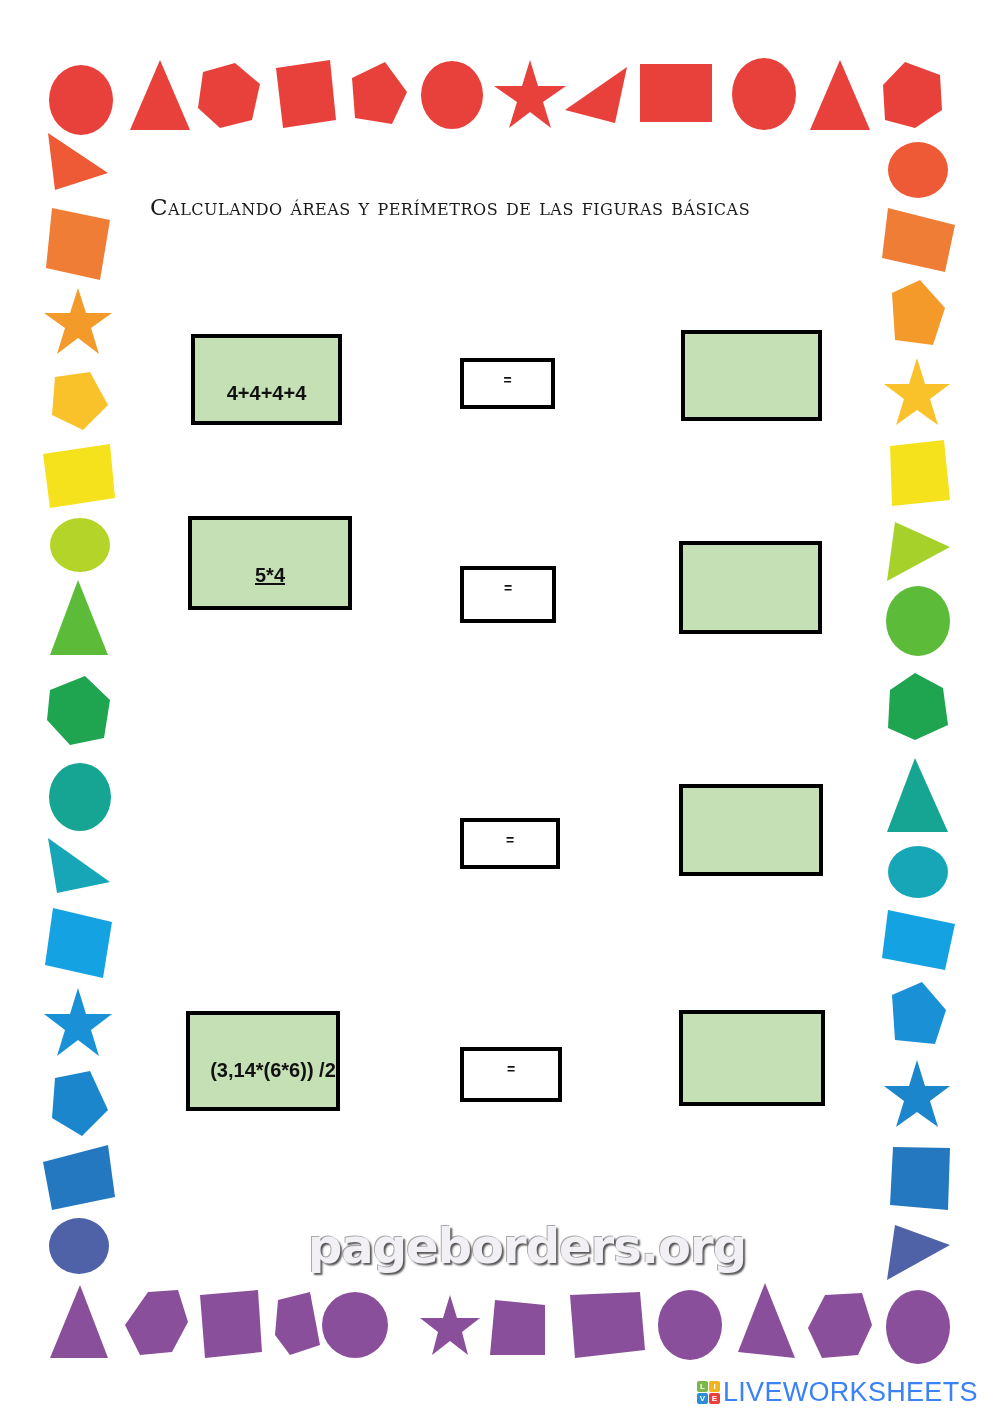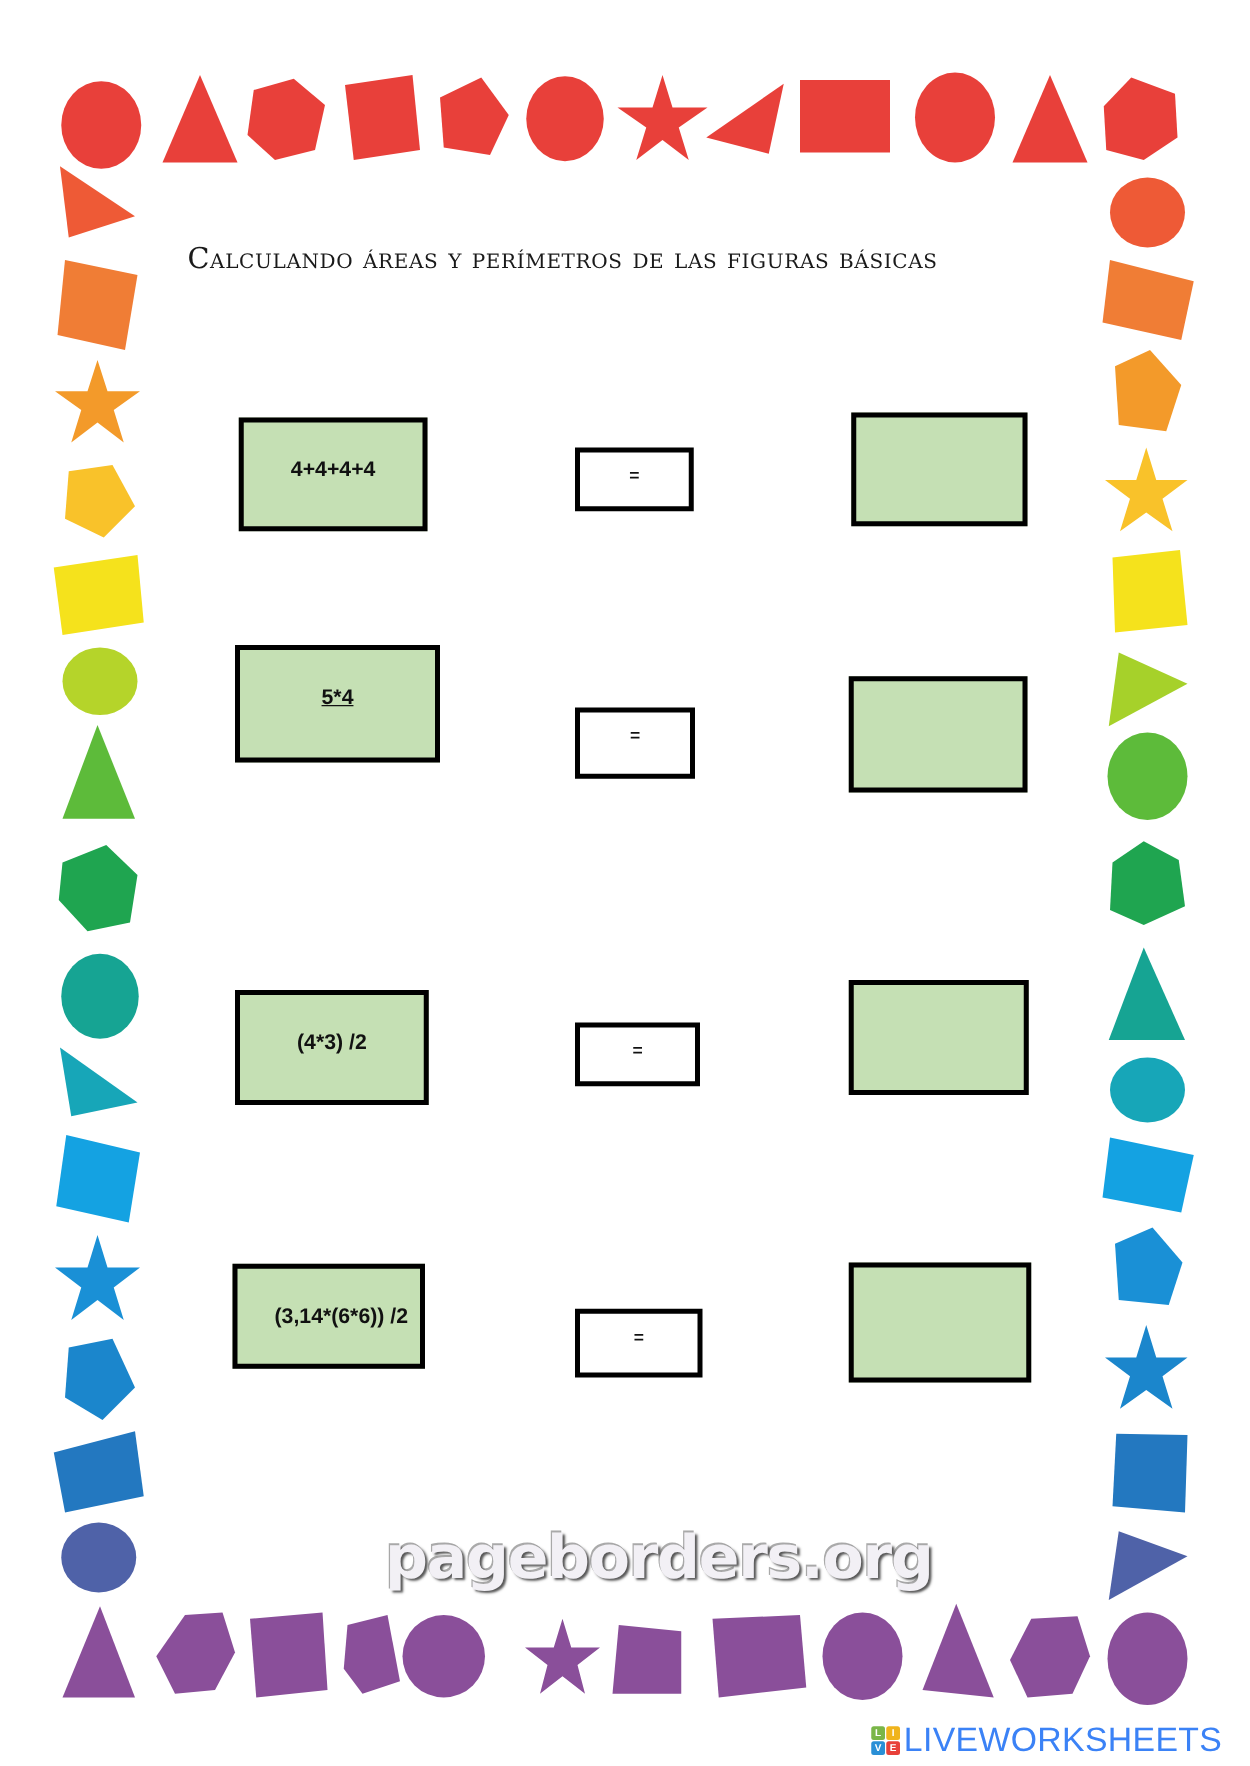--- a/index.html
+++ b/index.html
@@ -14,21 +14,21 @@
     font-family: "DejaVu Serif", serif; font-variant: small-caps; font-size: 23px;
     color: #1a1a1a; letter-spacing: 0.5px; white-space: nowrap;
   }
   .box {
     position: absolute; box-sizing: border-box; border: 4px solid #000;
     display: flex; align-items: flex-start; justify-content: center;
     font-family: "Liberation Sans", sans-serif; font-weight: bold; color: #111;
   }
   .box.green { background: #c5e0b4; }
   .box.white { background: #ffffff; }
-  .box .txt { margin-top: 28px; font-size: 17px; }
+  .box .txt { margin-top: 44px; font-size: 20px; }
   .box.white .txt { margin-top: 10px; font-size: 14px; font-weight: bold; }
   .watermark {
     position: absolute; left: 308px; top: 1218px;
     font-family: "DejaVu Sans", sans-serif; font-weight: bold; font-size: 48px;
     color: #f2f0f5; text-shadow: 2px 2px 2px #555, -1px -1px 0 #aaa;
     letter-spacing: -1px;
   }
   .lw { position: absolute; left: 697px; top: 1377px; display: flex; align-items: center; }
   .lw .logo { display: grid; grid-template-columns: 11px 11px; grid-template-rows: 11px 11px; gap: 1px; margin-right: 3px; }
   .lw .logo span { display: flex; align-items: center; justify-content: center; font-size: 8px; font-weight: bold; color: #fff; border-radius: 2px; }
@@ -121,31 +121,28 @@
   <div class="box green" style="left:188px;top:516px;width:164px;height:94px;text-decoration:underline;">
     <span class="txt">5*4</span>
   </div>
   <div class="box white" style="left:460px;top:566px;width:96px;height:57px;">
     <span class="txt">=</span>
   </div>
   <div class="box green" style="left:679px;top:541px;width:143px;height:93px;">
     <span class="txt"></span>
   </div>
 
-  <div class="box green" style="left:188px;top:792px;width:155px;height:92px;">
-    <span class="txt">(4*3) /2</span>
-  </div>
   <div class="box white" style="left:460px;top:818px;width:100px;height:51px;">
     <span class="txt">=</span>
   </div>
   <div class="box green" style="left:679px;top:784px;width:144px;height:92px;">
     <span class="txt"></span>
   </div>
 
-  <div class="box green" style="left:186px;top:1011px;width:154px;height:84px;padding-left:20px;">
+  <div class="box green" style="left:186px;top:1011px;width:154px;height:100px;padding-left:20px;">
     <span class="txt">(3,14*(6*6)) /2</span>
   </div>
   <div class="box white" style="left:460px;top:1047px;width:102px;height:55px;">
     <span class="txt">=</span>
   </div>
   <div class="box green" style="left:679px;top:1010px;width:146px;height:96px;">
     <span class="txt"></span>
   </div>
 
   <div class="lw">

